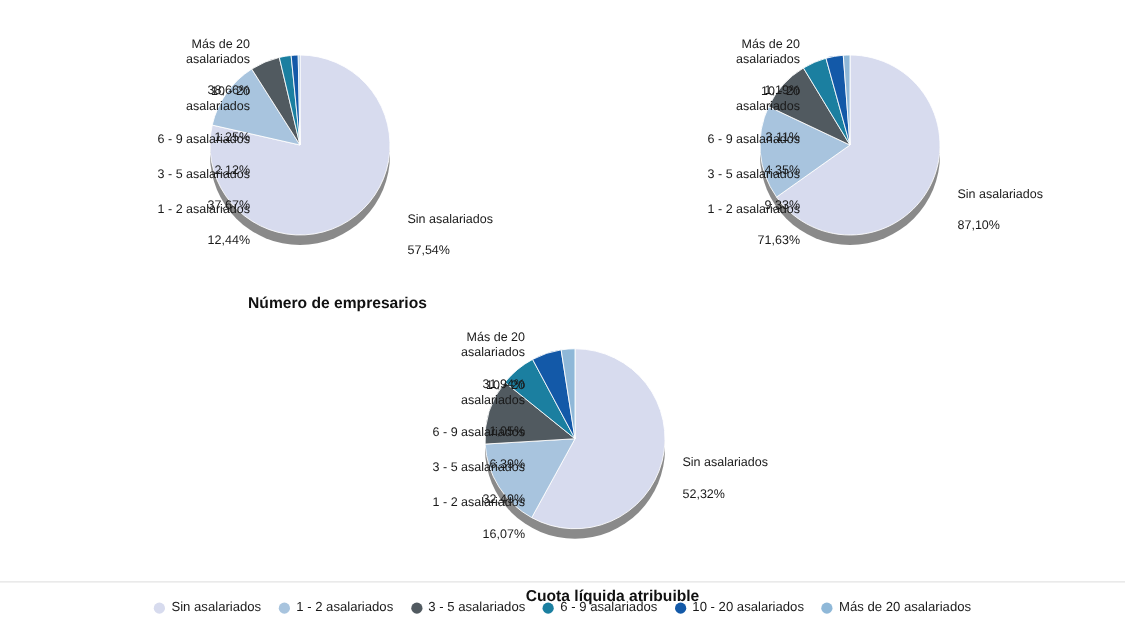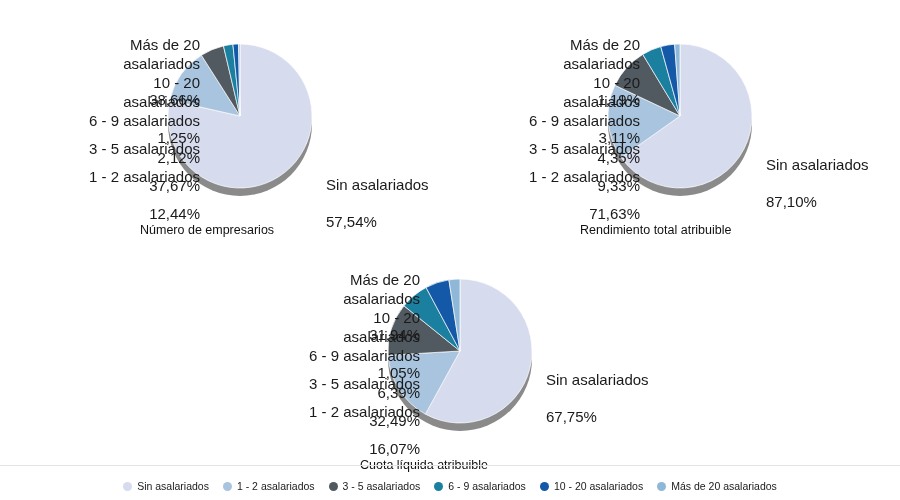--- a/index.html
+++ b/index.html
@@ -19,29 +19,31 @@
     position: absolute;
   }
   .pie-wrap {
     position: relative;
   }
   .pie-svg {
     display: block;
   }
   .chart-title {
     position: absolute;
+    text-align: center;
     font-size: 12.5px;
-    font-weight: normal;
+    font-weight: bold;
     color: #111111;
     width: 100%;
     left: 0;
+    margin-top: 12px;
   }
   .label {
     position: absolute;
-    font-size: 15px;
+    font-size: 10px;
     color: #1a1a1a;
     line-height: 1.22;
     white-space: pre-line;
   }
   .label.right {
     text-align: left;
   }
   .label.left {
     text-align: right;
   }
@@ -153,21 +155,20 @@
     <span>9,33%</span>
   </div>
   <div class="label left" style="left:-95px; top:132px; width:155px;">
     <span>1 - 2 asalariados</span><br>
     <span>71,63%</span>
   </div>
   <div class="label right" style="left:186px; top:120px; width:130px;">
     <span>Sin asalariados</span><br>
     <span>87,10%</span>
   </div>
-  <div class="chart-title" style="top:205px;">Rendimiento total atribuible</div>
 </div>
 
 <div class="chart-block" style="left:360px; top:253px; width:260px; height:215px;">
   <div class="pie-wrap" style="position:absolute; left:20px; top:22px;">
     <svg class="pie-svg" id="pie-3" width="160" height="160" viewBox="0 0 160 160">
         <ellipse cx="80" cy="84" rx="72" ry="72" fill="#8a8a8a"></ellipse>
         <path d="M 80 76 L 80.00 4.00 A 72 72 0 1 1 45.37 139.13 Z" fill="#d7dbee" stroke="#ffffff" stroke-width="0.7"></path>
         <path d="M 80 76 L 45.37 139.13 A 72 72 0 0 1 8.13 80.26 Z" fill="#a8c4de" stroke="#ffffff" stroke-width="0.7"></path>
         <path d="M 80 76 L 8.13 80.26 A 72 72 0 0 1 23.95 30.81 Z" fill="#515a60" stroke="#ffffff" stroke-width="0.7"></path>
         <path d="M 80 76 L 23.95 30.81 A 72 72 0 0 1 46.07 12.50 Z" fill="#1b7fa0" stroke="#ffffff" stroke-width="0.7"></path>
@@ -192,21 +193,21 @@
   <div class="label left" style="left:-90px; top:104px; width:150px;">
     <span>3 - 5 asalariados</span><br>
     <span>32,49%</span>
   </div>
   <div class="label left" style="left:-95px; top:132px; width:155px;">
     <span>1 - 2 asalariados</span><br>
     <span>16,07%</span>
   </div>
   <div class="label right" style="left:186px; top:100px; width:130px;">
     <span>Sin asalariados</span><br>
-    <span>67,75%</span>
+    <span>52,32%</span>
   </div>
   <div class="chart-title" style="top:205px;">Cuota líquida atribuible</div>
 </div>
 
 <div class="legend-sep"></div>
 <div class="legend" id="legend">
     <div class="legend-item">
       <span class="legend-swatch" style="background: rgb(215, 219, 238);"></span>
       <span>Sin asalariados</span>
     </div>

